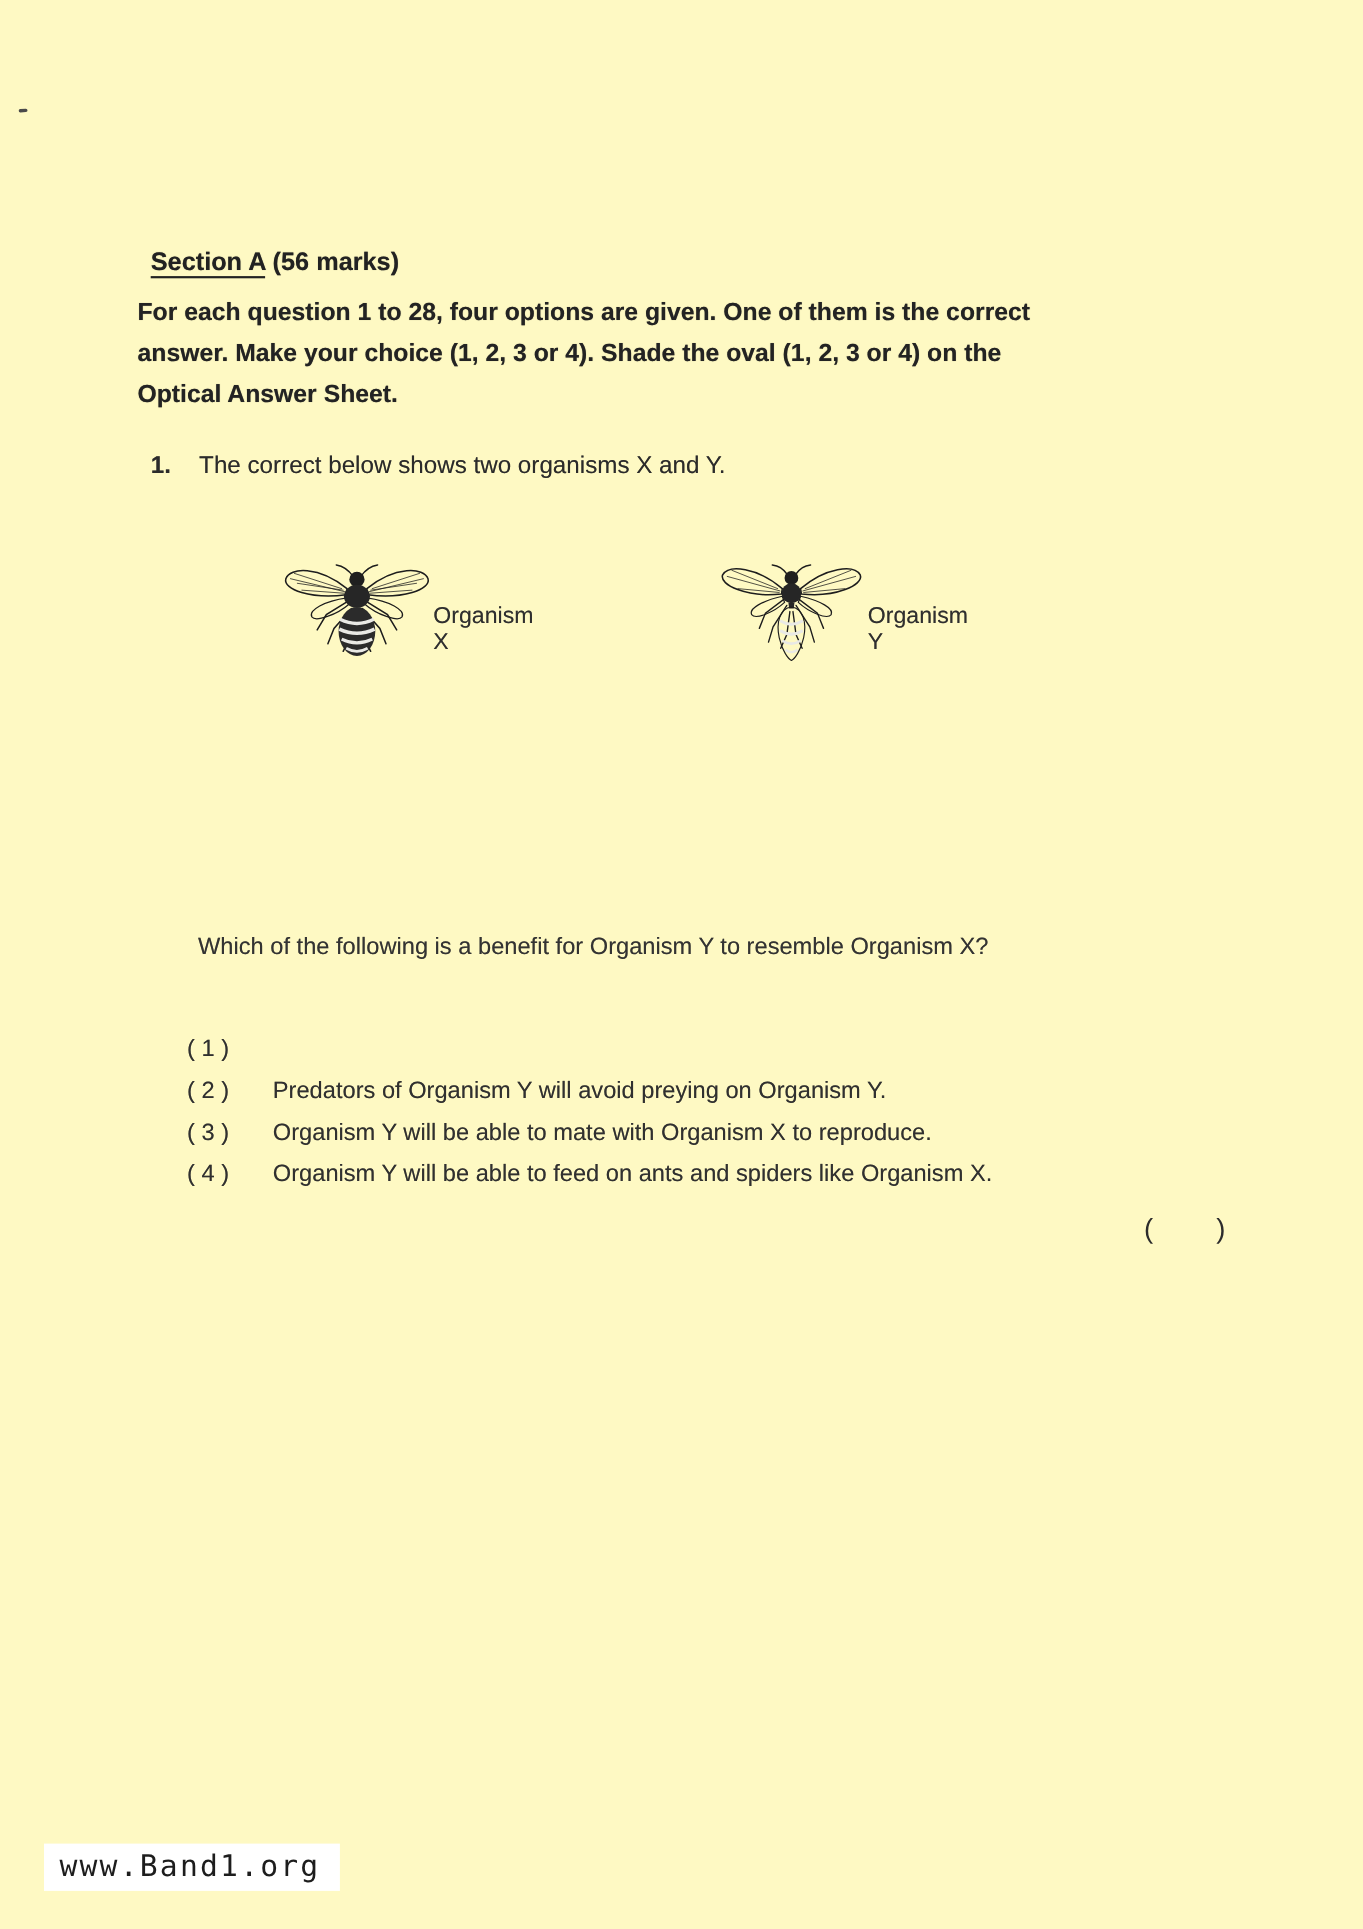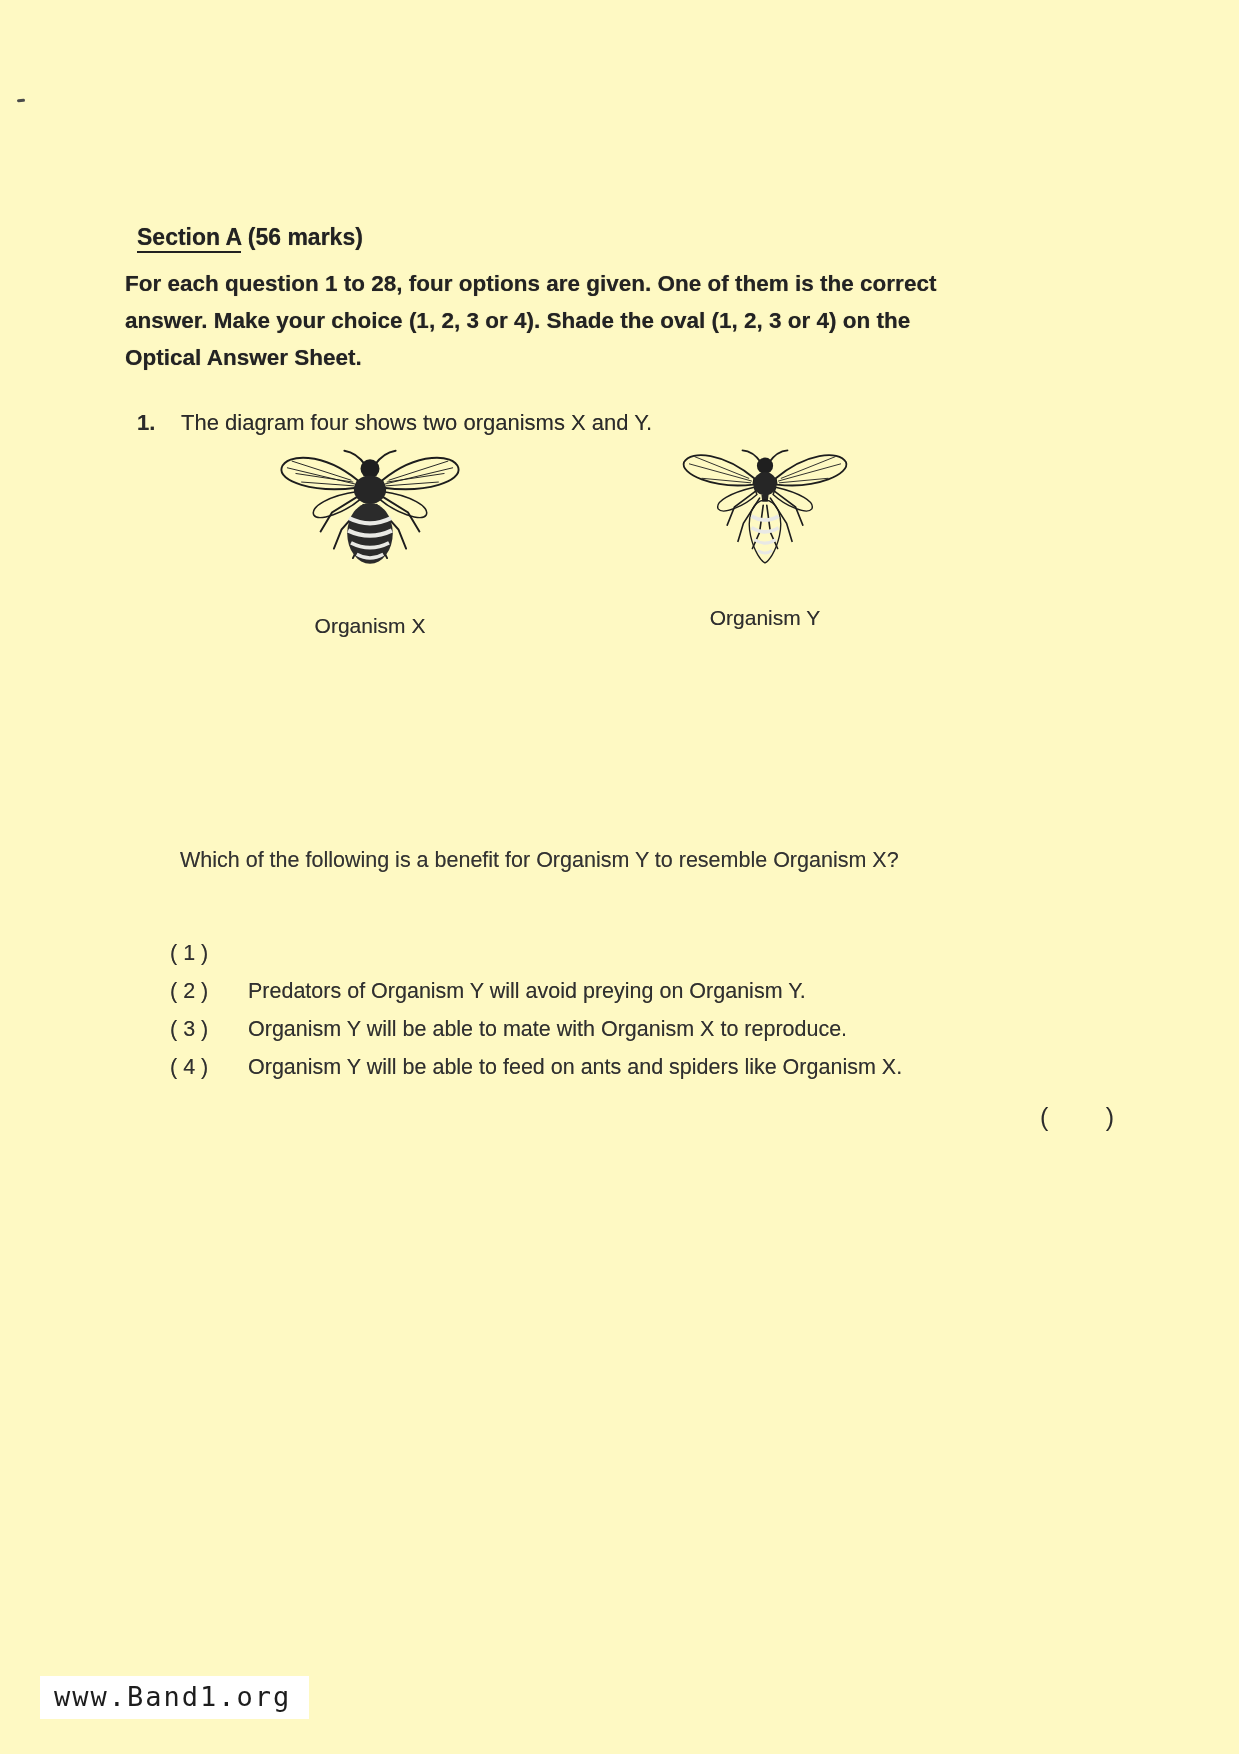--- a/index.html
+++ b/index.html
@@ -30,21 +30,21 @@
     position:absolute;left:137px;top:410px;width:860px;
     display:flex;font-size:22px;color:#2b2b2b;
     text-shadow:0 0 .5px rgba(0,0,0,.4);
   }
   .q-num{width:44px;font-weight:bold;flex:0 0 auto;}
   .figure-area{
     position:absolute;left:180px;top:442px;width:760px;height:245px;
     display:flex;justify-content:space-between;
   }
   .organism-fig{
-    width:230px;display:flex;flex-direction:column;align-items:center;
+    width:230px;display:flex;align-items:center;
   }
   .organism-fig.fig-x{margin-left:75px;}
   .organism-fig.fig-y{margin-right:60px;}
   .organism-fig svg{display:block;}
   .organism-label{
     margin-top:14px;font-size:21px;color:#2f2f2f;
     text-shadow:0 0 .5px rgba(0,0,0,.4);
   }
   .description{
     position:absolute;left:180px;top:740px;width:752px;
@@ -90,21 +90,21 @@
   <div class="scan-speck"></div>
 
   <div class="heading">
     <span class="underlined">Section A</span><span> (56 marks)</span>
   </div>
 
   <div class="intro">For each question 1 to 28, four options are given. One of them is the correct answer. Make your choice (1, 2, 3 or 4). Shade the oval (1, 2, 3 or 4) on the Optical Answer Sheet.</div>
 
   <div class="question-row">
     <span class="q-num">1.</span>
-    <span>The diagram four shows two organisms X and Y.</span>
+    <span>The correct below shows two organisms X and Y.</span>
   </div>
 
   <div class="figure-area">
 
     <div class="organism-fig fig-x">
       <svg width="190" height="158" viewBox="0 0 200 166">
 
         <path class="insect-stroke" stroke-width="2" d="M95,24 q-9,-13 -22,-15"></path>
         <path class="insect-stroke" stroke-width="2" d="M105,24 q9,-13 22,-15"></path>
 

